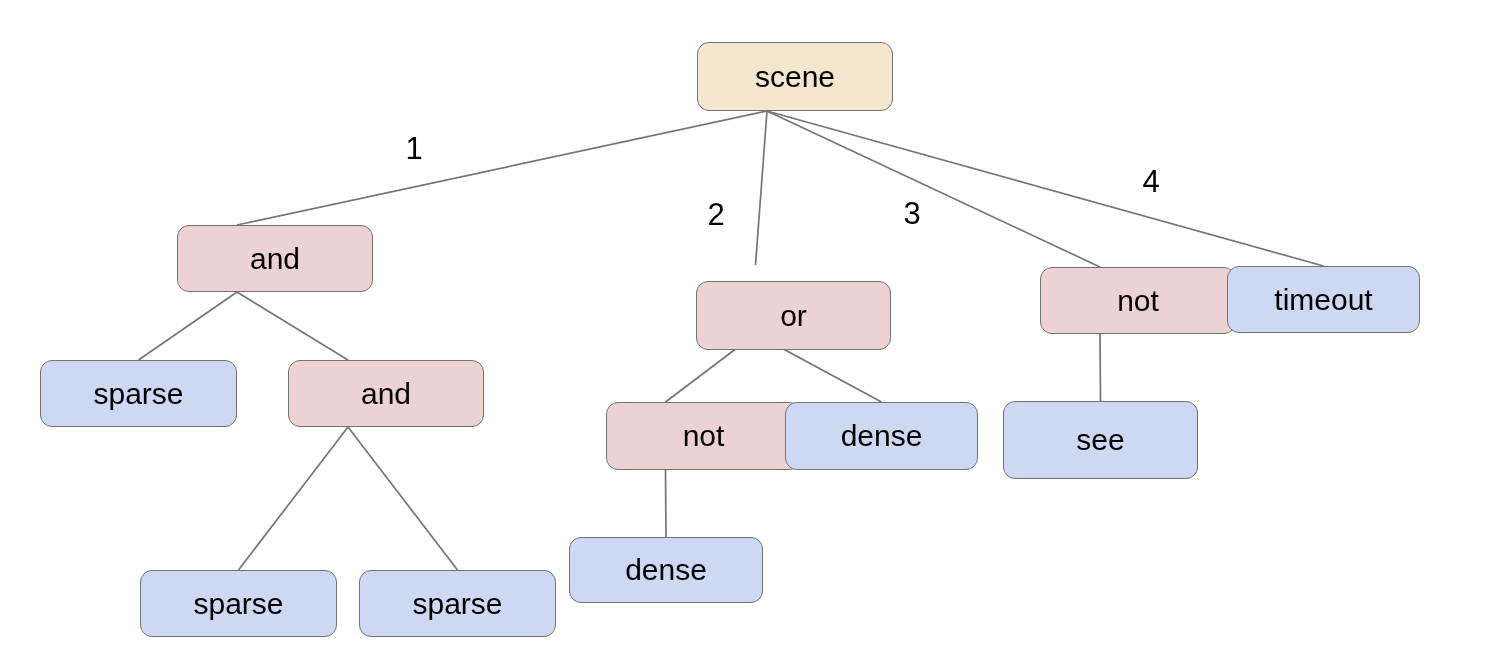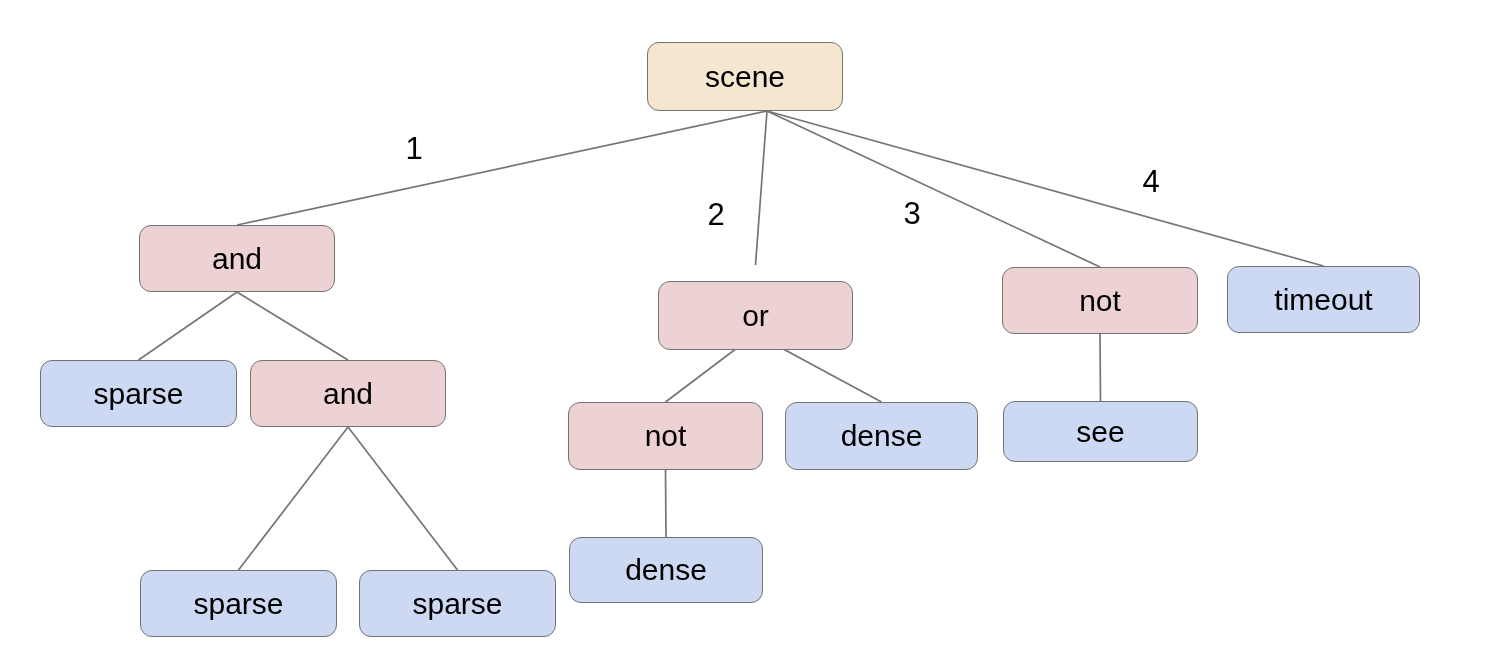--- a/index.html
+++ b/index.html
@@ -31,21 +31,21 @@
     border-radius: 12px;
     display: flex;
     align-items: center;
     justify-content: center;
     font-size: 30px;
     line-height: 1;
     color: var(--text, #000000);
     white-space: nowrap;
   }
   .node.root     { background: var(--root-fill, #f5e7cf); }
-  .node.operator { background: var(--operator-fill, #ecd2d2); }
+  .node.operator { background: var(--operator-fill, #ecd2d2); margin-left: 38px; }
   .node.leaf     { background: var(--leaf-fill, #cdd9f2); text-align: right; }
   .edge-label {
     position: absolute;
     transform: translate(-50%, -50%);
     font-size: 31px;
     color: var(--text, #000000);
   }
 </style>
 </head>
 <body>
@@ -62,26 +62,26 @@
       <line x1="348" y1="427" x2="457.5" y2="570"></line>
       <line x1="755.5" y1="334" x2="665.5" y2="402"></line>
       <line x1="755.5" y1="334" x2="881.5" y2="402"></line>
       <line x1="665.5" y1="470" x2="666" y2="537"></line>
       <line x1="1100" y1="334" x2="1100.5" y2="401"></line>
     </svg>
 <div class="edge-label" style="left: 414px; top: 149px;">1</div>
     <div class="edge-label" style="left: 716px; top: 215px;">2</div>
     <div class="edge-label" style="left: 912px; top: 214px;">3</div>
     <div class="edge-label" style="left: 1151px; top: 182px;">4</div>
-    <div class="node root" style="left: 647px; top: 42px; width: 196px; height: 69px;">scene</div>
+    <div class="node root" style="left: 697px; top: 42px; width: 196px; height: 69px;">scene</div>
     <div class="node operator" style="left: 139px; top: 225px; width: 196px; height: 67px;">and</div>
     <div class="node operator" style="left: 658px; top: 281px; width: 195px; height: 69px;">or</div>
     <div class="node operator" style="left: 1002px; top: 267px; width: 196px; height: 67px;">not</div>
     <div class="node leaf" style="left: 1227px; top: 266px; width: 193px; height: 67px;">timeout</div>
     <div class="node leaf" style="left: 40px; top: 360px; width: 197px; height: 67px;">sparse</div>
     <div class="node operator" style="left: 250px; top: 360px; width: 196px; height: 67px;">and</div>
     <div class="node operator" style="left: 568px; top: 402px; width: 195px; height: 68px;">not</div>
     <div class="node leaf" style="left: 785px; top: 402px; width: 193px; height: 68px;">dense</div>
-    <div class="node leaf" style="left: 1003px; top: 401px; width: 195px; height: 61px;">see</div>
+    <div class="node leaf" style="left: 1003px; top: 401px; width: 195px; height: 78px;">see</div>
     <div class="node leaf" style="left: 140px; top: 570px; width: 197px; height: 67px;">sparse</div>
     <div class="node leaf" style="left: 359px; top: 570px; width: 197px; height: 67px;">sparse</div>
     <div class="node leaf" style="left: 569px; top: 537px; width: 194px; height: 66px;">dense</div>
   </div>
 
 </body></html>

